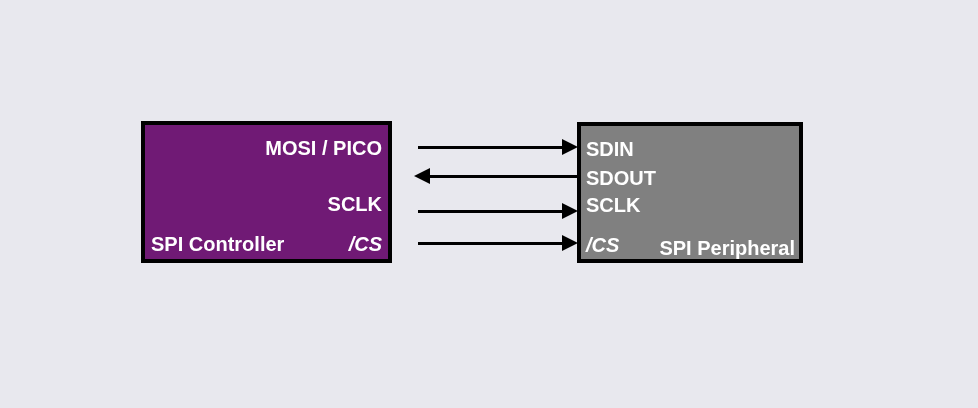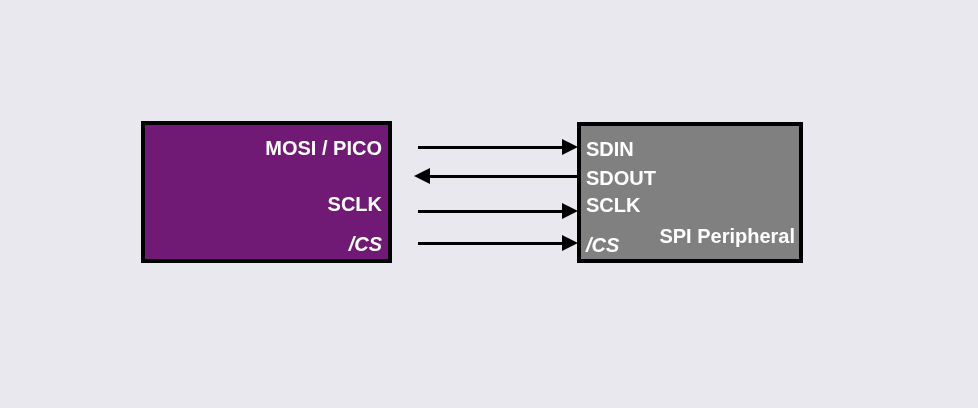--- a/index.html
+++ b/index.html
@@ -73,21 +73,21 @@
     color: #ffffff;
     line-height: 20px;
     white-space: nowrap;
   }
   #controller-name {
     left: 6px;
     top: 109px;
   }
   #peripheral-name {
     right: 4px;
-    top: 100px;
+    top: 112px;
     margin-left: 8px;
   }
 
   
   .wire {
     position: absolute;
     height: 0;
     border-top: 3px solid #000000;
   }
   .wire-mosi  { left: 418px; top: 146px; width: 148px; }
@@ -123,20 +123,21 @@
 
   <div class="block" id="controller-block">
 
     <div class="pin-label pin-right row1">MOSI / PICO</div>
 
 
     <div class="pin-label pin-right row3">SCLK</div>
 
     <div class="pin-label pin-right row4">/CS</div>
 
+    <div class="block-name" id="controller-name">SPI Controller</div>
   </div>
 
   <div class="block" id="peripheral-block">
 
     <div class="pin-label pin-left row1">SDIN</div>
 
     <div class="pin-label pin-left row2">SDOUT</div>
 
     <div class="pin-label pin-left row3">SCLK</div>
 

